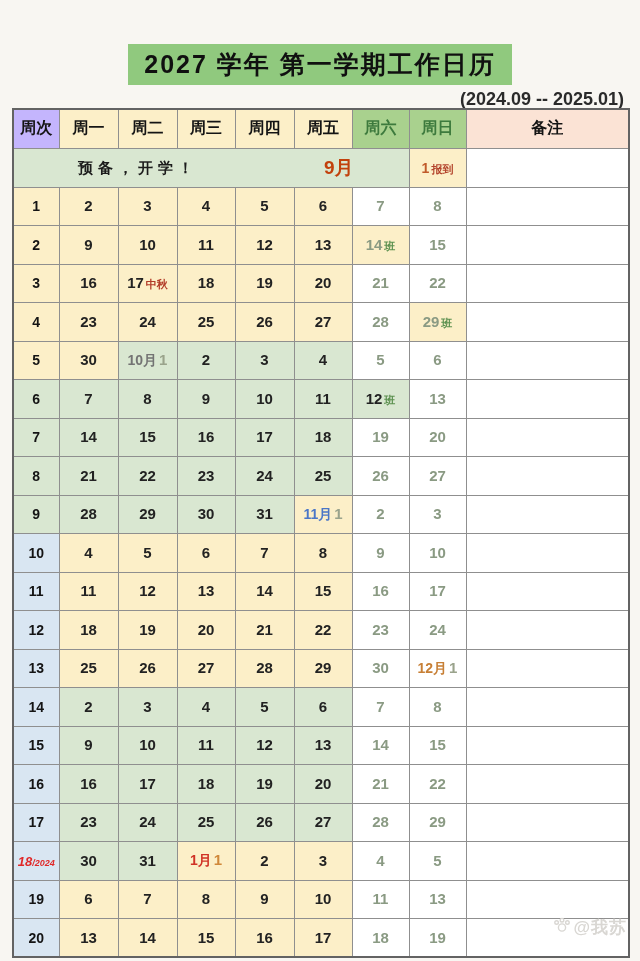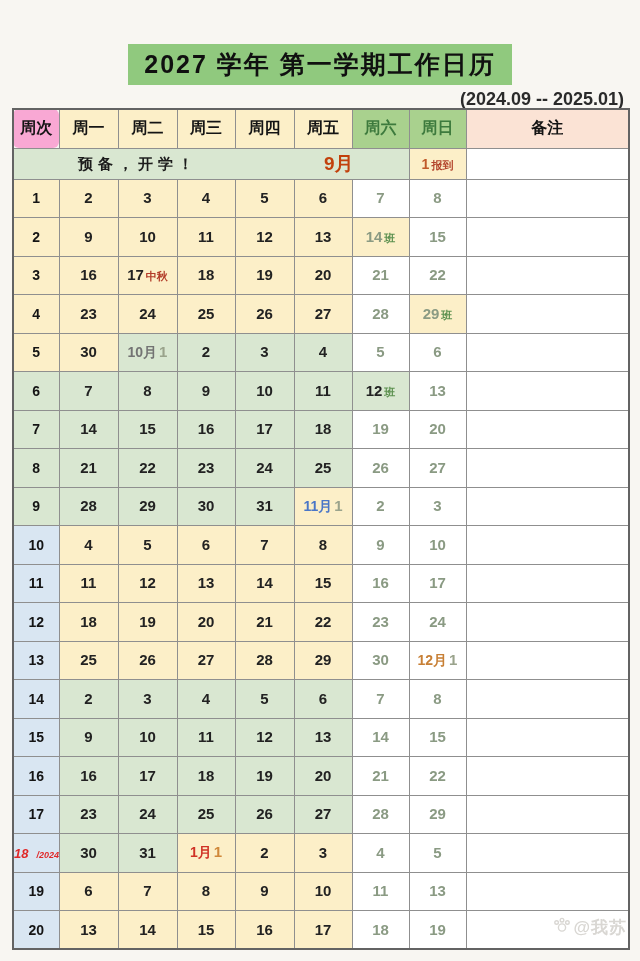--- a/index.html
+++ b/index.html
@@ -9,38 +9,38 @@
   .title-wrap{position:absolute;top:44px;left:0;width:100%;text-align:center;}
   .title{display:inline-block;background:#90c97e;color:#101010;font-size:25px;font-weight:bold;
          letter-spacing:2px;padding:4px 16px;}
   .subtitle{position:absolute;top:89px;right:16px;font-size:18px;font-weight:bold;color:#2a2a2a;}
 
   table.cal{position:absolute;left:12px;top:108px;width:616px;border-collapse:collapse;
             table-layout:fixed;border:2px solid #636363;}
   .cal th,.cal td{border:1px solid #8f8f8f;text-align:center;vertical-align:middle;
                   padding:0;overflow:hidden;}
   .cal thead tr{height:39px;}
-  .cal tr.month-row{height:31px;}
+  .cal tr.month-row{height:39px;}
   .cal tbody tr.wk-row{height:38.5px;}
 
   .cal th{font-size:16px;font-weight:bold;color:#141414;}
-  th.h-week{background:#f9a8d4;border-radius:6px;}
+  th.h-week{background:#c4b5fd;}
   th.h-day{background:#fcefc8;}
   th.h-sat,th.h-sun{background:#a9d18e;color:#3d7a3d;}
   th.h-note{background:#fbe3d5;}
 
   td.bg-cream{background:#fcefc8;}
   td.bg-green{background:#d9e7d1;}
   td.bg-blue{background:#d9e6f2;}
   td.bg-white{background:#ffffff;}
   td.note-cell{background:#ffffff;}
 
   .wnum{font-size:14px;font-weight:bold;color:#141414;}
   .w18{color:#e02828;font-size:13px;font-weight:bold;font-style:italic;letter-spacing:0;}
-  .w18 .wext{font-size:9px;padding-left:8px;}
+  .w18 .wext{font-size:9px;}
 
   .num{font-size:15px;font-weight:600;color:#222222;}
   .pre{font-size:14px;font-weight:bold;margin-right:2px;}
   .suf{font-size:11px;font-weight:bold;margin-left:2px;}
 
   td.banner{position:relative;}
   .sep-label{position:absolute;left:64px;top:50%;transform:translateY(-50%);
              font-size:15px;font-weight:800;color:#1c1c1c;letter-spacing:5px;white-space:nowrap;}
   .month-sep{position:absolute;left:262px;top:50%;transform:translateY(-50%);
              font-size:19px;font-weight:bold;white-space:nowrap;}

